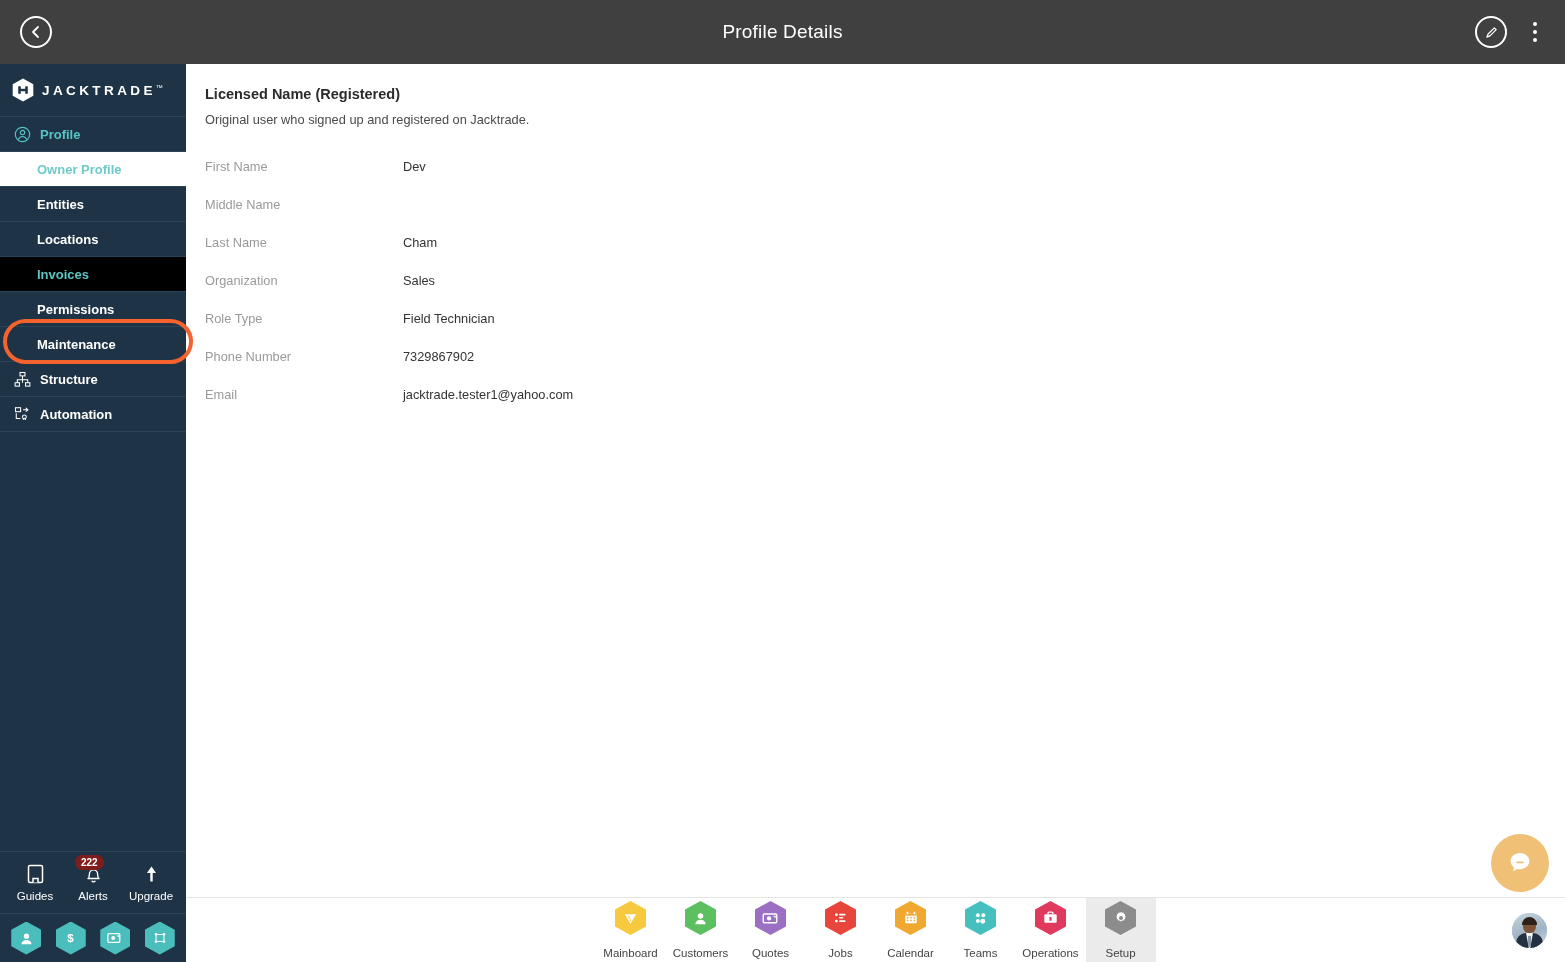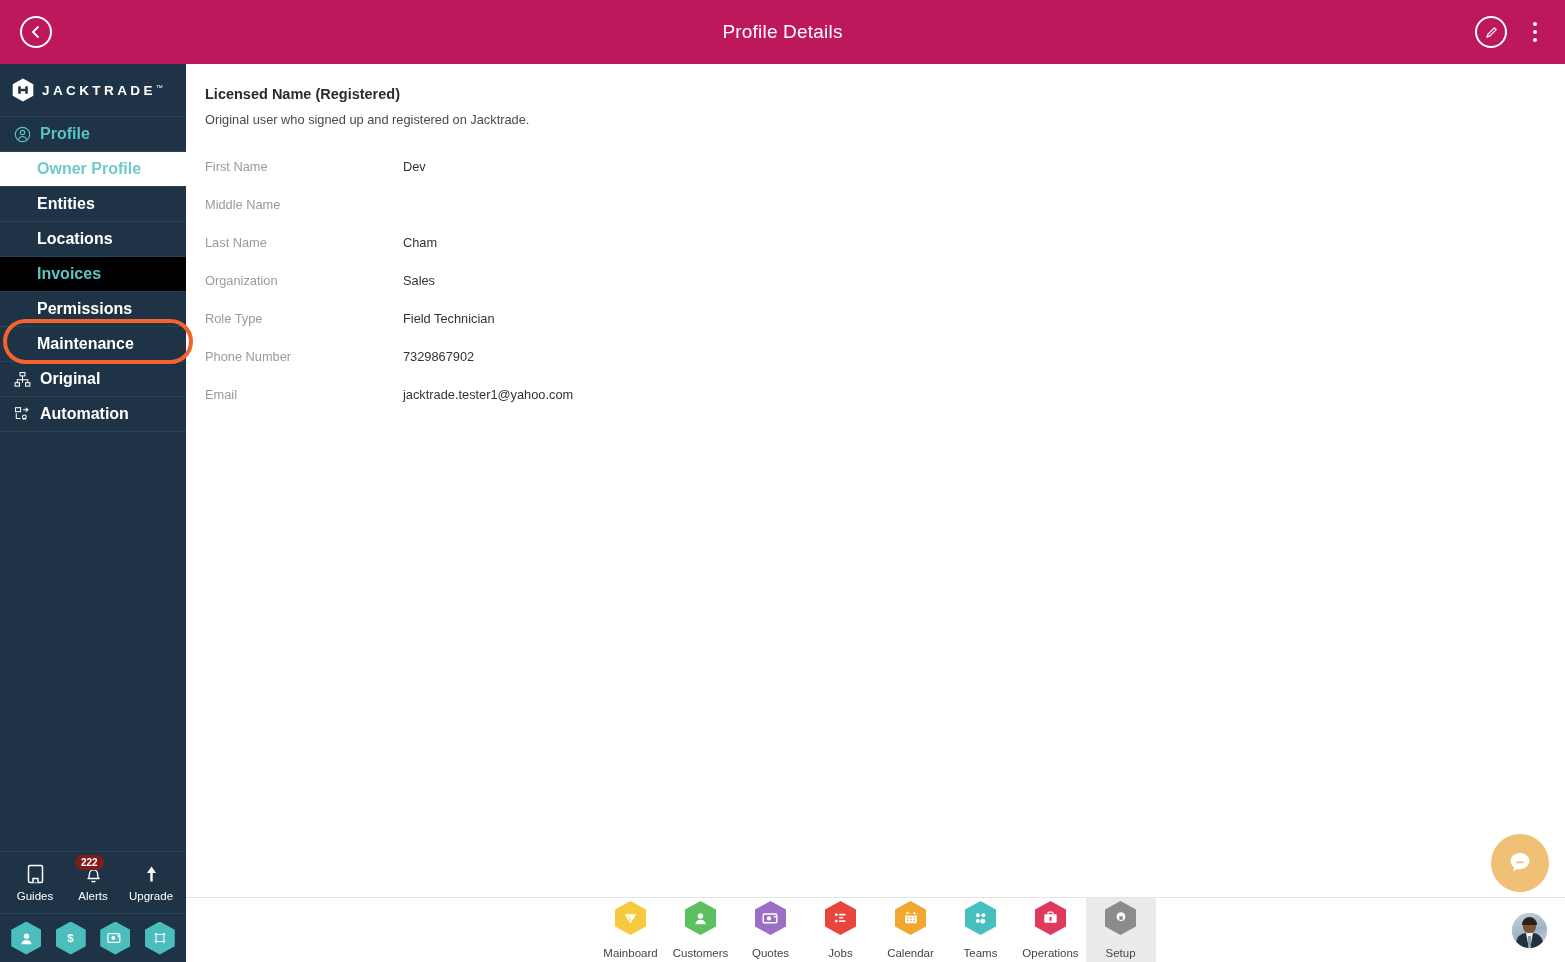--- a/index.html
+++ b/index.html
@@ -8,21 +8,21 @@
     overflow: hidden;
     font-family: "Liberation Sans", sans-serif;
     background: #ffffff;
   }
   #app { position: relative; width: 1565px; height: 962px; }
 
   
   .topbar {
     position: absolute; top: 0; left: 0;
     width: 1565px; height: 64px;
-    background: #be185d;
+    background: #404040;
     display: flex; align-items: center;
   }
   .back-btn {
     position: absolute; left: 20px; top: 16px;
     width: 32px; height: 32px; border-radius: 50%;
     border: 2px solid #ffffff;
     display: flex; align-items: center; justify-content: center;
     cursor: pointer;
   }
   .back-btn svg { display: block; }
@@ -71,21 +71,21 @@
     font-size: 7px; vertical-align: super; letter-spacing: 0;
     font-weight: 400;
   }
 
   .nav-item {
     display: flex; align-items: center;
     height: 35px; padding-left: 14px; gap: 9px;
     border-bottom: 1px solid #2b4357;
     cursor: pointer; position: relative;
   }
-  .nav-item .lbl { font-size: 16px; font-weight: 700; color: #ffffff; }
+  .nav-item .lbl { font-size: 13px; font-weight: 700; color: #ffffff; }
   .nav-item.teal .lbl { color: #57c5c5; }
   .nav-item.sub { padding-left: 37px; height: 35px; }
   .nav-item.sub-active { background: #ffffff; }
   .nav-item.sub-active .lbl { color: #6fcbc9; font-weight: 700; }
   .nav-item.highlighted { background: #000000; }
   .nav-item.highlighted .lbl { color: #5bc6c4; }
   .nav-icon { width: 17px; height: 17px; flex: 0 0 auto; display: block; }
 
   .ring {
     position: absolute;
@@ -263,21 +263,21 @@
       <span class="lbl">Maintenance</span>
     </div>
 
     <div class="nav-item">
       <svg class="nav-icon" viewBox="0 0 18 18">
         <rect x="6.4" y="1.6" width="5.2" height="3.6" fill="none" stroke="#ffffff" stroke-width="1.1"></rect>
         <rect x="1.2" y="12.4" width="4.6" height="3.6" fill="none" stroke="#ffffff" stroke-width="1.1"></rect>
         <rect x="12.2" y="12.4" width="4.6" height="3.6" fill="none" stroke="#ffffff" stroke-width="1.1"></rect>
         <path d="M9 5.2v4M3.5 12.4V9.2h11v3.2M9 9.2v3.2" fill="none" stroke="#ffffff" stroke-width="1.1"></path>
       </svg>
-      <span class="lbl">Original</span>
+      <span class="lbl">Structure</span>
     </div>
 
     <div class="nav-item">
       <svg class="nav-icon" viewBox="0 0 18 18">
         <rect x="1.6" y="1.8" width="5.4" height="4.2" fill="none" stroke="#ffffff" stroke-width="1.1"></rect>
         <path d="M10 4h4.6M12.8 2.2L14.8 4l-2 1.8" fill="none" stroke="#ffffff" stroke-width="1.1" stroke-linecap="round" stroke-linejoin="round"></path>
         <path d="M2.4 7.6v5.6h4.4" fill="none" stroke="#ffffff" stroke-width="1.1"></path>
         <circle cx="11" cy="11.6" r="2" fill="none" stroke="#ffffff" stroke-width="1.1"></circle>
         <path d="M9.6 14.6c.3-1 .8-1.5 1.4-1.5s1.1.5 1.4 1.5" fill="none" stroke="#ffffff" stroke-width="1.1"></path>
       </svg>

